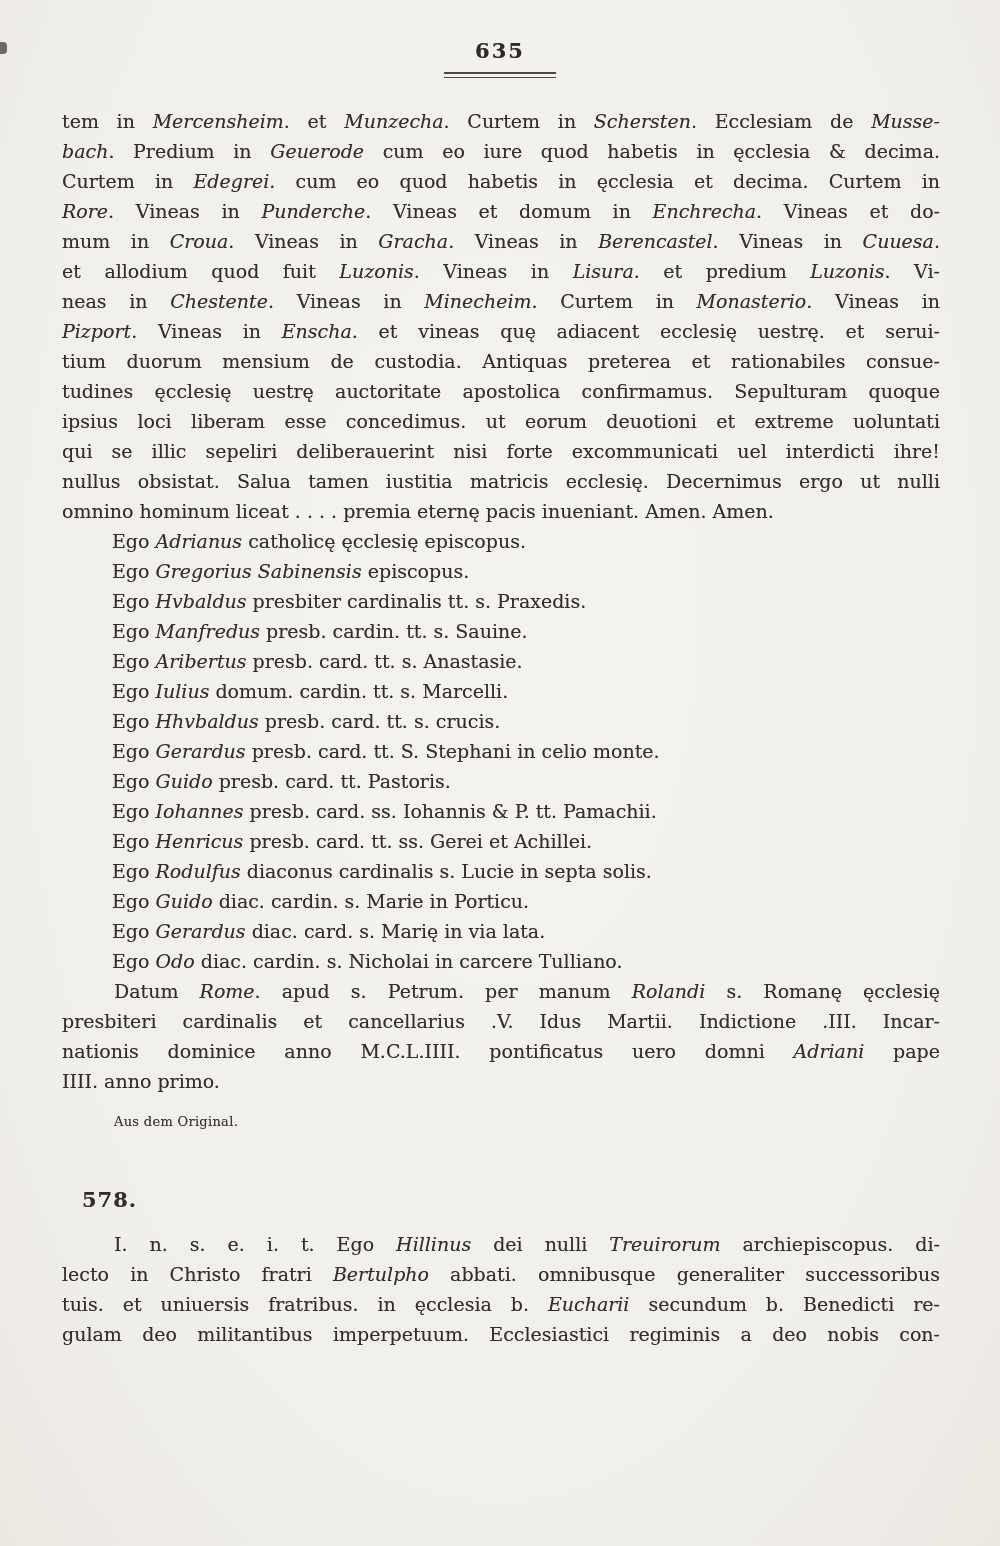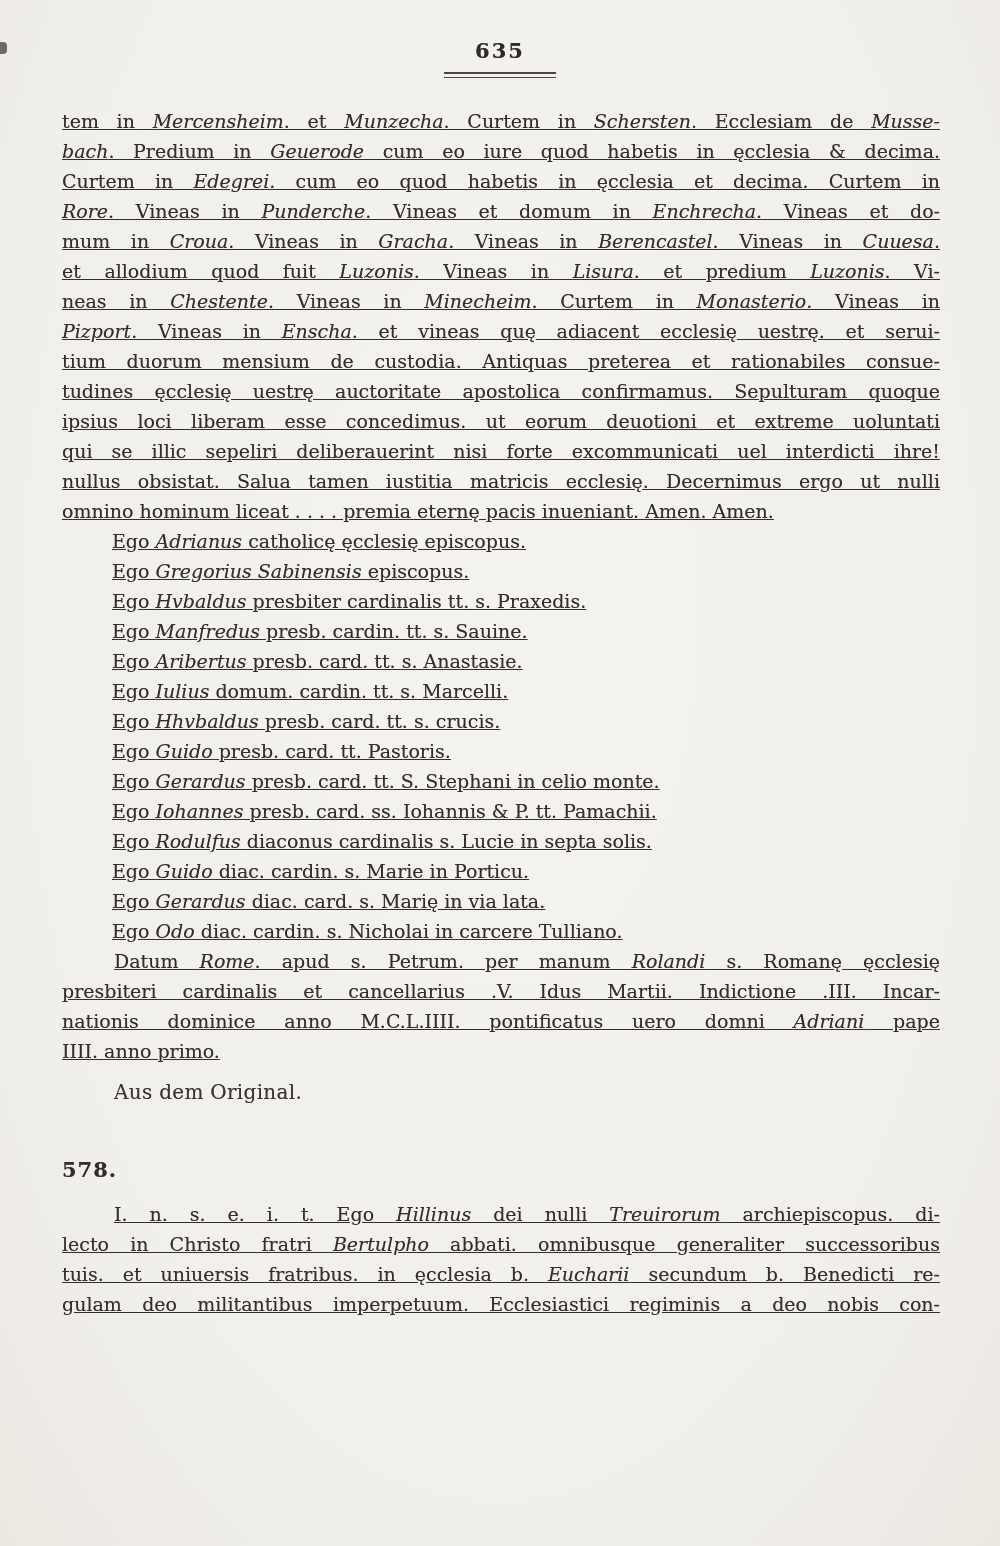--- a/index.html
+++ b/index.html
@@ -30,38 +30,38 @@
     border-top: 2.4px solid #4d4841;
     border-bottom: 1.3px solid #4d4841;
     height: 3px;
   }
   .charter, .entry {
     margin-left: 62px; margin-right: 60px;
     font-size: 19px; line-height: 30px;
     text-shadow: 0 0 .5px rgba(51,46,41,.45);
   }
   .charter { margin-top: 28px; }
-  .line { white-space: nowrap; text-decoration: underline; }
+  .line { white-space: nowrap; }
   .para .line { white-space: normal; }
   .justified .line { text-align: justify; text-align-last: justify; }
   .justified .line:last-child { text-align-last: auto; }
   .justified.cont .line:last-child { text-align-last: justify; }
   .indent-first .line:first-child { text-indent: 52px; }
   .signatures .line { padding-left: 50px; }
   .it { font-style: italic; }
   .b { font-weight: bold; }
   .source-note {
     margin-top: 11px; padding-left: 52px;
-    font-size: 20px; letter-spacing: .3px; color: #3a342e;
+    font-size: 13px; letter-spacing: .3px; color: #3a342e;
   }
   .entry { margin-top: 44px; }
   .entry-heading { display: flex; align-items: flex-start; }
   .entry-number {
     flex: none; width: 92px;
-    font-size: 21px; font-weight: bold; line-height: 38px; letter-spacing: 1px;
+    font-size: 21px; font-weight: bold; line-height: 38px; letter-spacing: 1px; margin-left: 20px;
   }
   .heading-lines { font-size: 20px; line-height: 38px; font-weight: bold; letter-spacing: .2px; color: #38322c; }
   .heading-lines .line { text-align: left; }
   .heading-lines span.b { margin-left: 16px; letter-spacing: 1px; }
   .entry-body { margin-top: 10px; }
 </style>
 </head>
 <body>
 
 <div class="page">
@@ -90,23 +90,24 @@
         <div class="line"><span>omnino hominum liceat . . . . premia eternę pacis inueniant. Amen. Amen.</span></div>
       </div>
     <div class="signatures">
         <div class="line"><span>Ego </span><span class="it">Adrianus</span><span> catholicę ęcclesię episcopus.</span></div>
         <div class="line"><span>Ego </span><span class="it">Gregorius Sabinensis</span><span> episcopus.</span></div>
         <div class="line"><span>Ego </span><span class="it">Hvbaldus</span><span> presbiter cardinalis tt. s. Praxedis.</span></div>
         <div class="line"><span>Ego </span><span class="it">Manfredus</span><span> presb. cardin. tt. s. Sauine.</span></div>
         <div class="line"><span>Ego </span><span class="it">Aribertus</span><span> presb. card. tt. s. Anastasie.</span></div>
         <div class="line"><span>Ego </span><span class="it">Iulius</span><span> domum. cardin. tt. s. Marcelli.</span></div>
         <div class="line"><span>Ego </span><span class="it">Hhvbaldus</span><span> presb. card. tt. s. crucis.</span></div>
+        <div class="line"><span>Ego </span><span class="it">Gerardus</span><span> presb. card. tt. S. Stephani in celio monte.</span></div>
         <div class="line"><span>Ego </span><span class="it">Guido</span><span> presb. card. tt. Pastoris.</span></div>
-        <div class="line"><span>Ego </span><span class="it">Gerardus</span><span> presb. card. tt. S. Stephani in celio monte.</span></div>
         <div class="line"><span>Ego </span><span class="it">Iohannes</span><span> presb. card. ss. Iohannis &amp; P. tt. Pamachii.</span></div>
+        <div class="line"><span>Ego </span><span class="it">Henricus</span><span> presb. card. tt. ss. Gerei et Achillei.</span></div>
         <div class="line"><span>Ego </span><span class="it">Rodulfus</span><span> diaconus cardinalis s. Lucie in septa solis.</span></div>
         <div class="line"><span>Ego </span><span class="it">Guido</span><span> diac. cardin. s. Marie in Porticu.</span></div>
         <div class="line"><span>Ego </span><span class="it">Gerardus</span><span> diac. card. s. Marię in via lata.</span></div>
         <div class="line"><span>Ego </span><span class="it">Odo</span><span> diac. cardin. s. Nicholai in carcere Tulliano.</span></div>
       </div>
     <div class="para justified indent-first">
         <div class="line"><span>Datum </span><span class="it">Rome</span><span>. apud s. Petrum. per manum </span><span class="it">Rolandi</span><span> s. Romanę ęcclesię</span></div>
         <div class="line"><span>presbiteri cardinalis et cancellarius .V. Idus Martii. Indictione .III. Incar-</span></div>
         <div class="line"><span>nationis dominice anno M.C.L.IIII. pontificatus uero domni </span><span class="it">Adriani</span><span> pape</span></div>
         <div class="line"><span>IIII. anno primo.</span></div>

